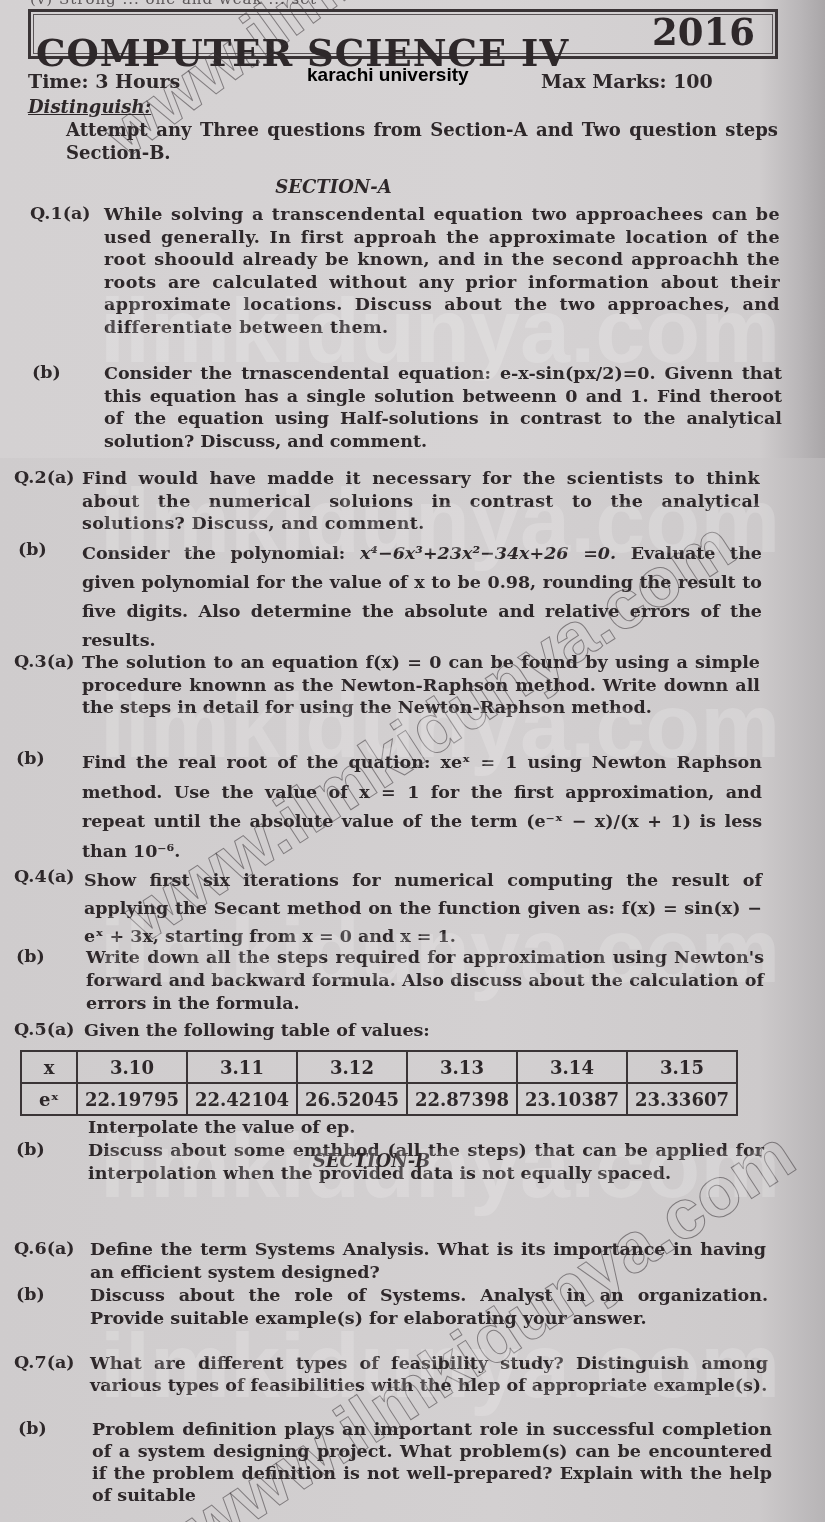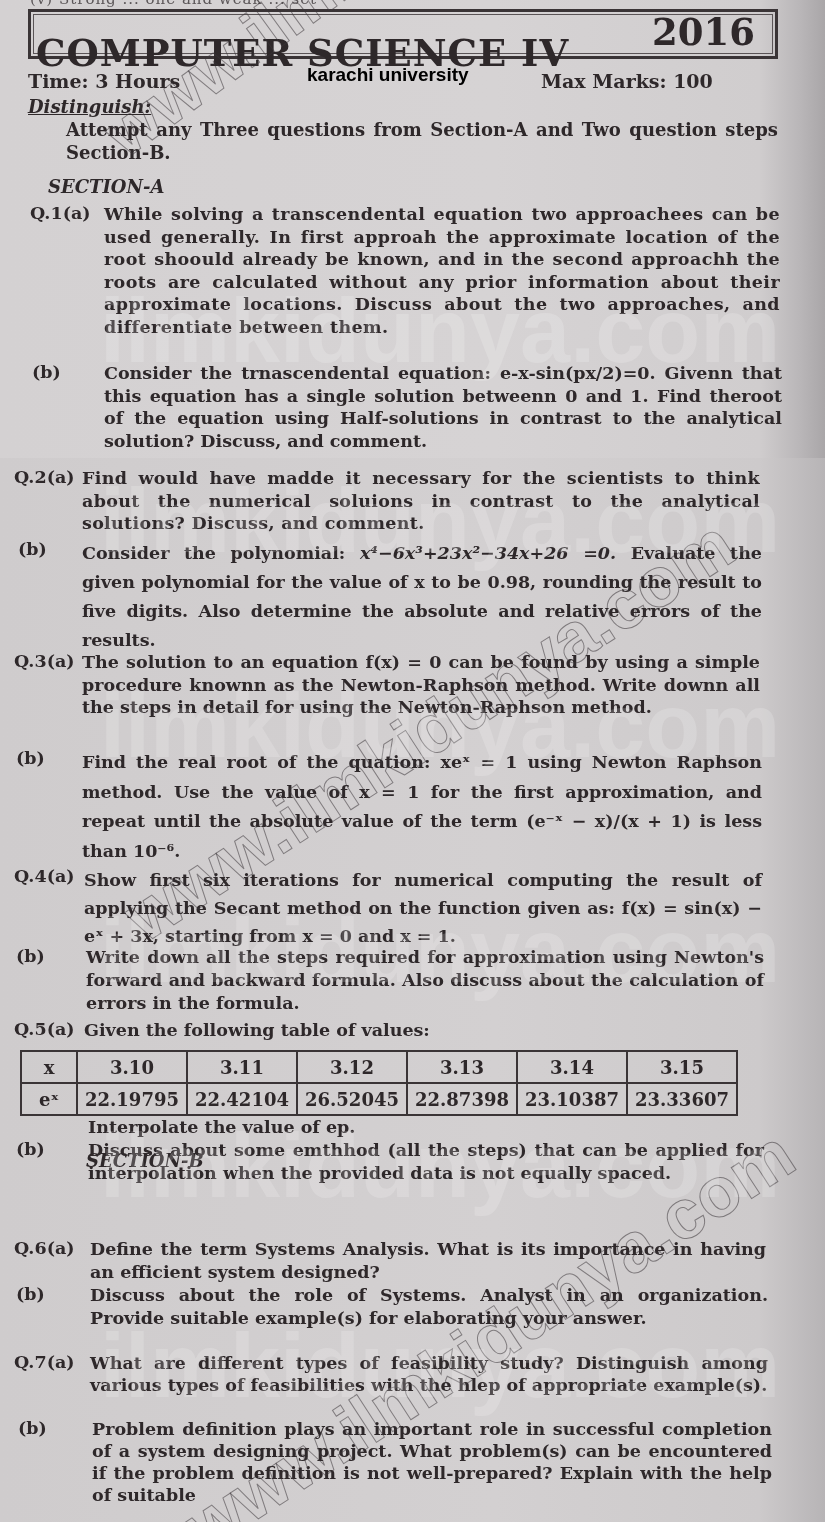--- a/index.html
+++ b/index.html
@@ -42,21 +42,21 @@
   .instructions-label {
     position: absolute; left: 28px; top: 96px; font-size: 18px; font-style: italic; font-weight: bold;
     text-decoration: underline; color: #2e282a;
   }
   .instructions-text {
     position: absolute; left: 66px; top: 118px; width: 712px; font-size: 18px; font-weight: bold;
     line-height: 23px; color: #2e282a; text-align: justify;
   }
   .section-heading {
     position: absolute; font-size: 18px; font-style: italic; font-weight: bold; color: #2e282a;
-    width: 667px;  padding-left: 48px;
+    width: 667px; text-align: center;
   }
   .q {
     position: absolute; font-size: 17.5px; font-weight: bold; color: #2e282a;
   }
   .q .label { position: absolute; left: 0; top: 0; white-space: nowrap; }
   .q .body {
     position: absolute; text-align: justify; text-align-last: left;
   }
   table.values {
     position: absolute; left: 20px; top: 1050px; border-collapse: collapse;

